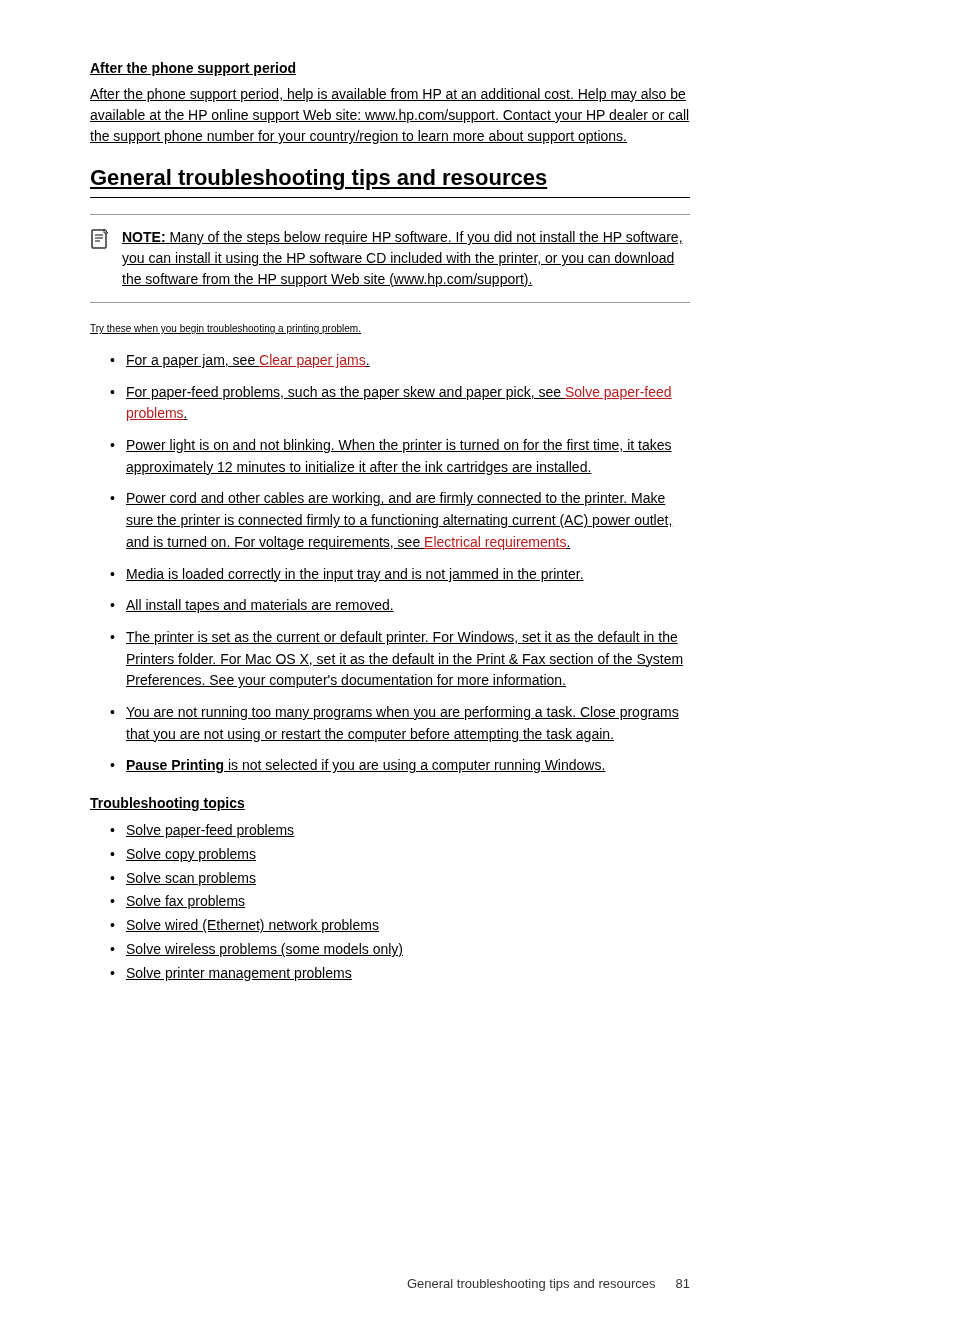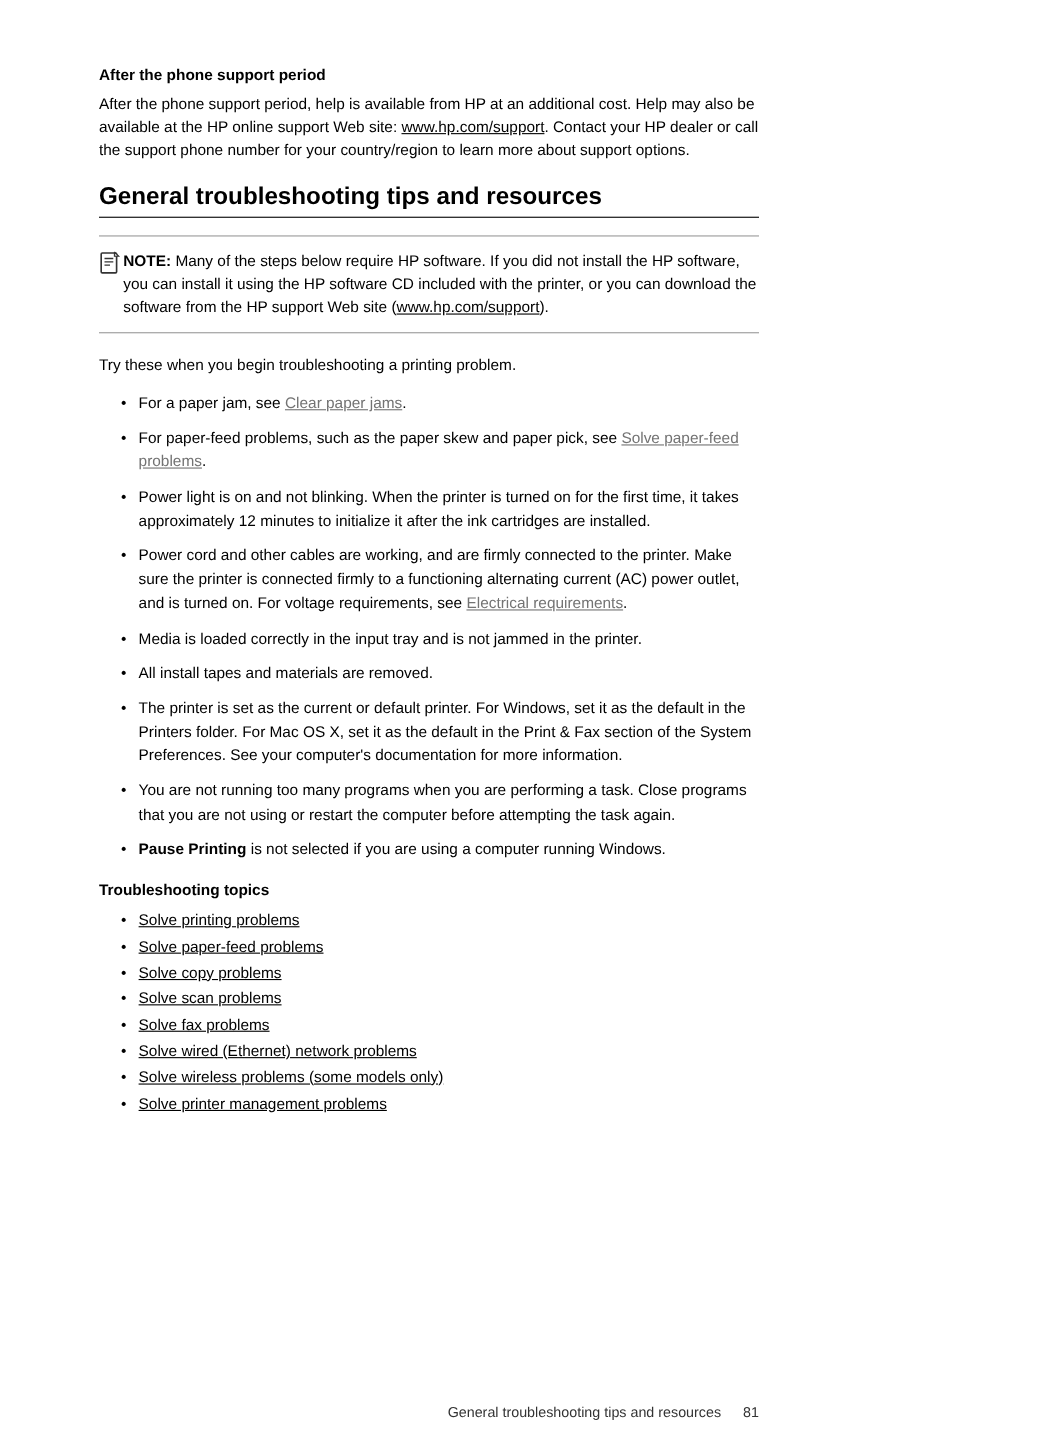--- a/index.html
+++ b/index.html
@@ -15,20 +15,21 @@
       background: #fff;
       width: 954px;
       min-height: 1321px;
     }
 
     .page {
       width: 780px;
       min-height: 1321px;
       padding: 60px 90px 60px 90px;
       position: relative;
+      text-decoration: underline;
     }
 
     .phone-support-title {
       font-weight: bold;
       font-size: 14px;
       margin-bottom: 8px;
     }
 
     .phone-support-text {
       font-size: 14px;
@@ -50,20 +51,21 @@
       padding-bottom: 6px;
     }
 
     .note-box {
       border-top: 1px solid #999;
       border-bottom: 1px solid #999;
       padding: 12px 0;
       margin-bottom: 18px;
       display: flex;
       align-items: flex-start;
+      gap: 10px;
     }
 
     .note-icon {
       font-size: 18px;
       flex-shrink: 0;
       margin-top: 1px;
     }
 
     .note-content {
       font-size: 14px;
@@ -73,21 +75,21 @@
     .note-content strong {
       font-weight: bold;
     }
 
     .note-content a {
       color: #000;
       text-decoration: underline;
     }
 
     .intro-text {
-      font-size: 14px;
+      font-size: 10px;
       line-height: 1.5;
       margin-bottom: 14px;
     }
 
     .bullet-list {
       list-style: none;
       margin-left: 20px;
       margin-bottom: 18px;
     }
 
@@ -100,21 +102,21 @@
     }
 
     .bullet-list li::before {
       content: "•";
       position: absolute;
       left: 0;
       top: 0;
     }
 
     .bullet-list li a {
-      color: #737373;
+      color: #b91c1c;
       text-decoration: underline;
     }
 
     .bullet-list li strong {
       font-weight: bold;
     }
 
     .troubleshooting-topics-title {
       font-weight: bold;
       font-size: 14px;
@@ -222,21 +224,20 @@
       You are not running too many programs when you are performing a task. Close programs that you are not using or restart the computer before attempting the task again.
     </li>
     <li>
       <strong>Pause Printing</strong><span> is not selected if you are using a computer running Windows.</span>
     </li>
   </ul>
 
   <div>
     <div class="troubleshooting-topics-title">Troubleshooting topics</div>
     <ul class="topics-list">
-      <li><a href="#">Solve printing problems</a></li>
       <li><a href="#">Solve paper-feed problems</a></li>
       <li><a href="#">Solve copy problems</a></li>
       <li><a href="#">Solve scan problems</a></li>
       <li><a href="#">Solve fax problems</a></li>
       <li><a href="#">Solve wired (Ethernet) network problems</a></li>
       <li><a href="#">Solve wireless problems (some models only)</a></li>
       <li><a href="#">Solve printer management problems</a></li>
     </ul>
   </div>
 

